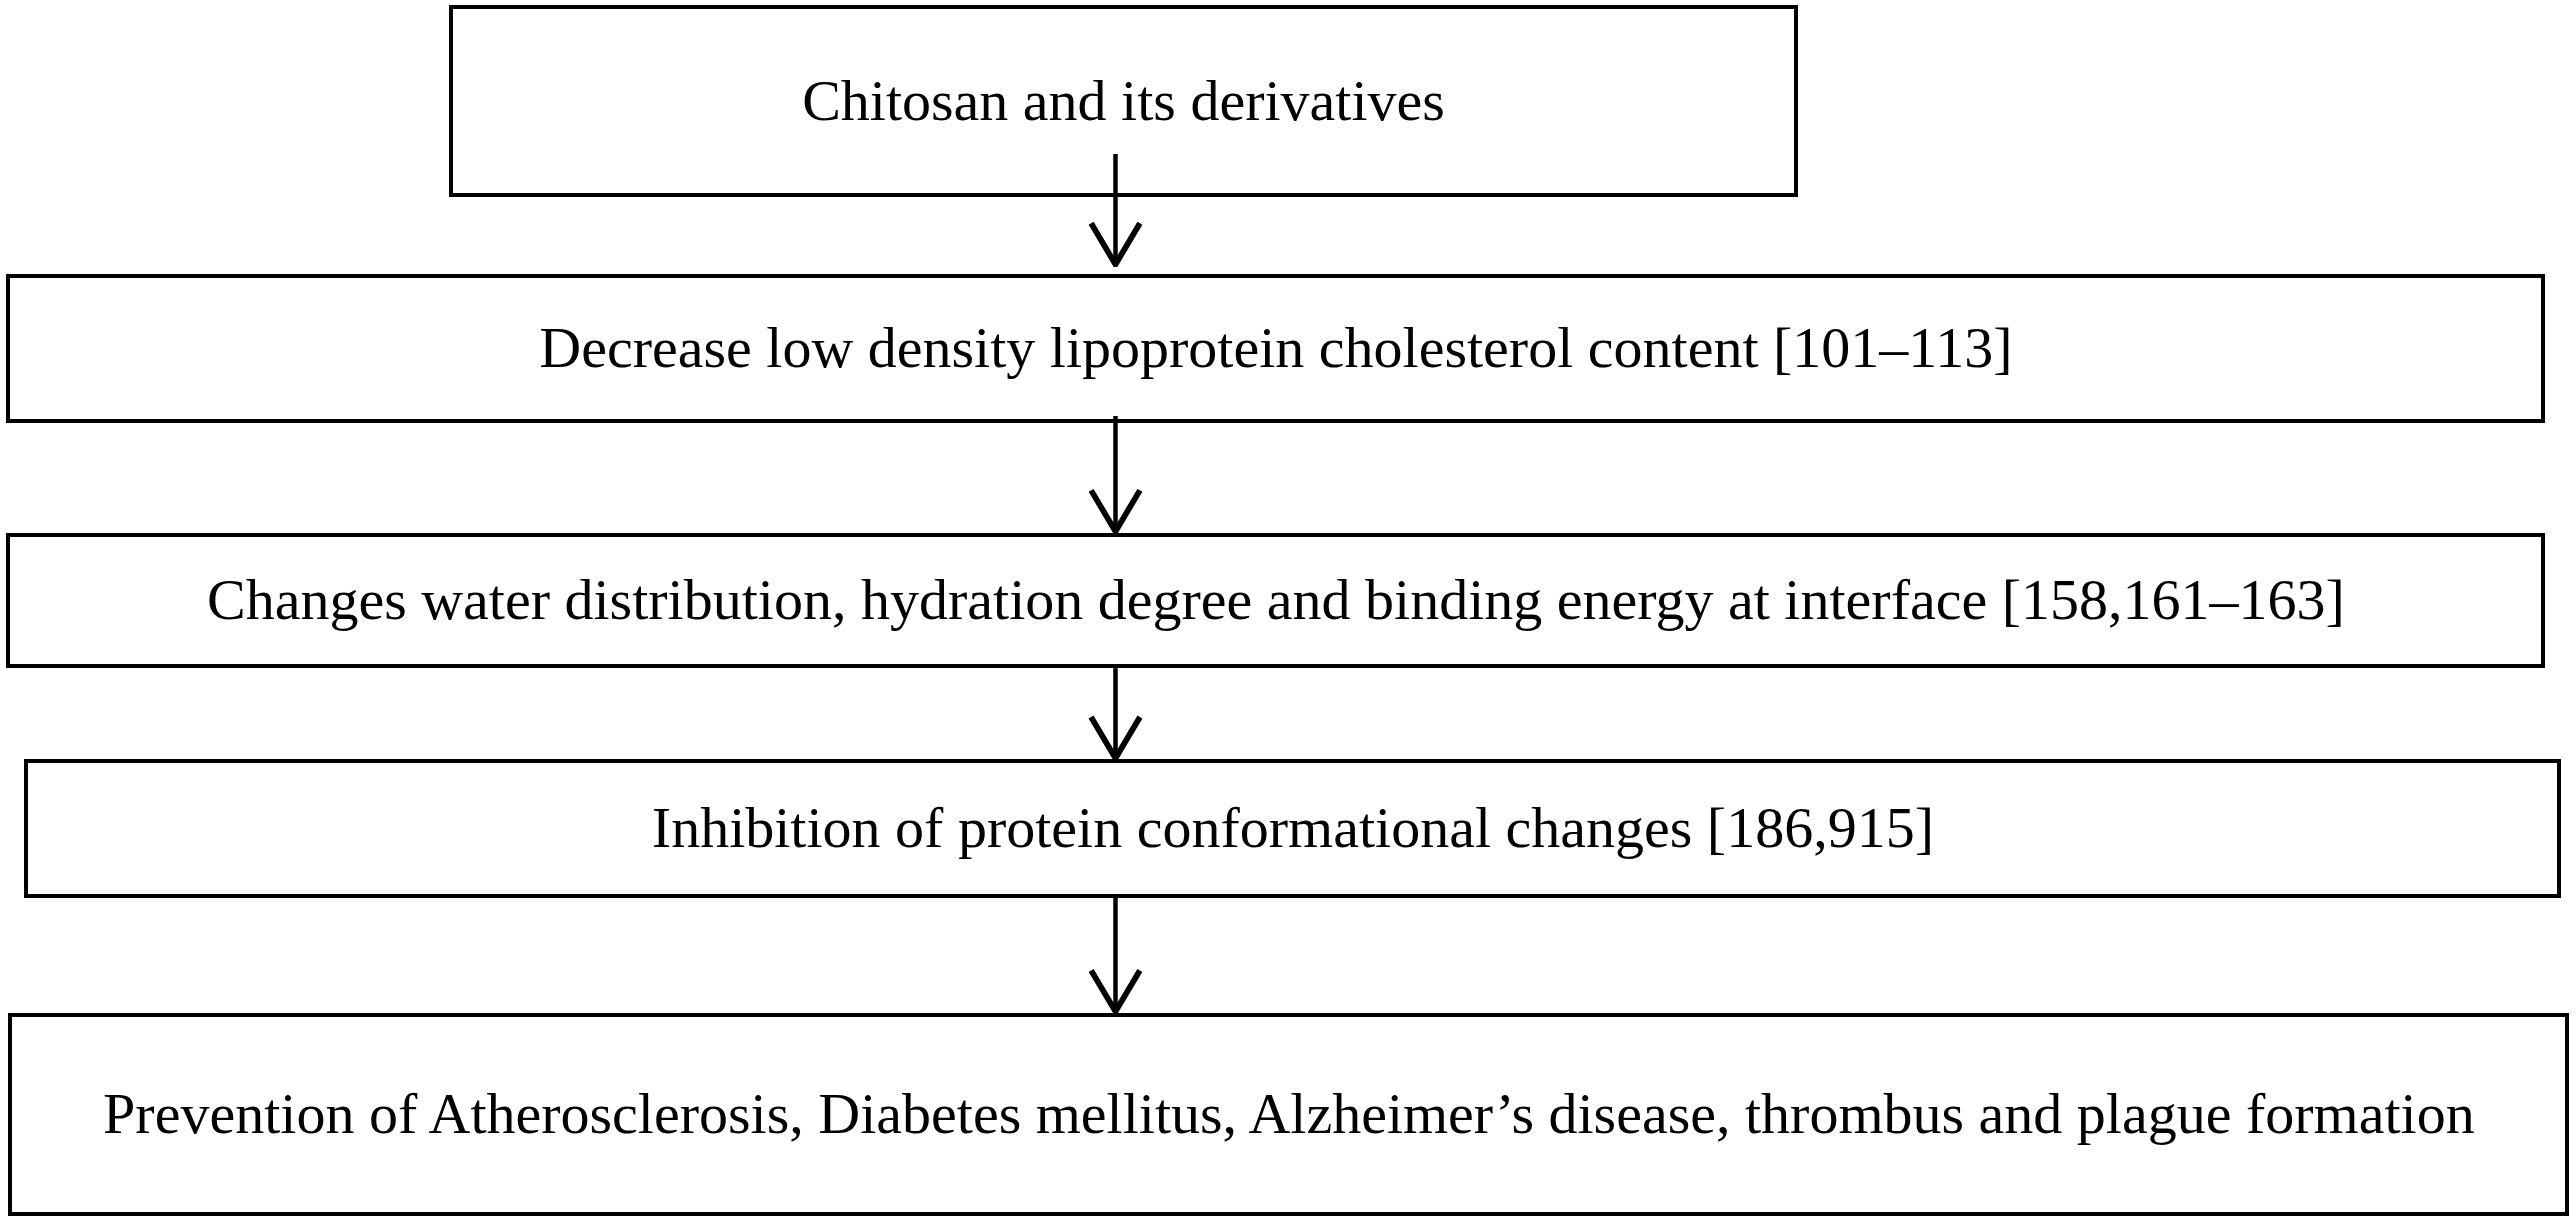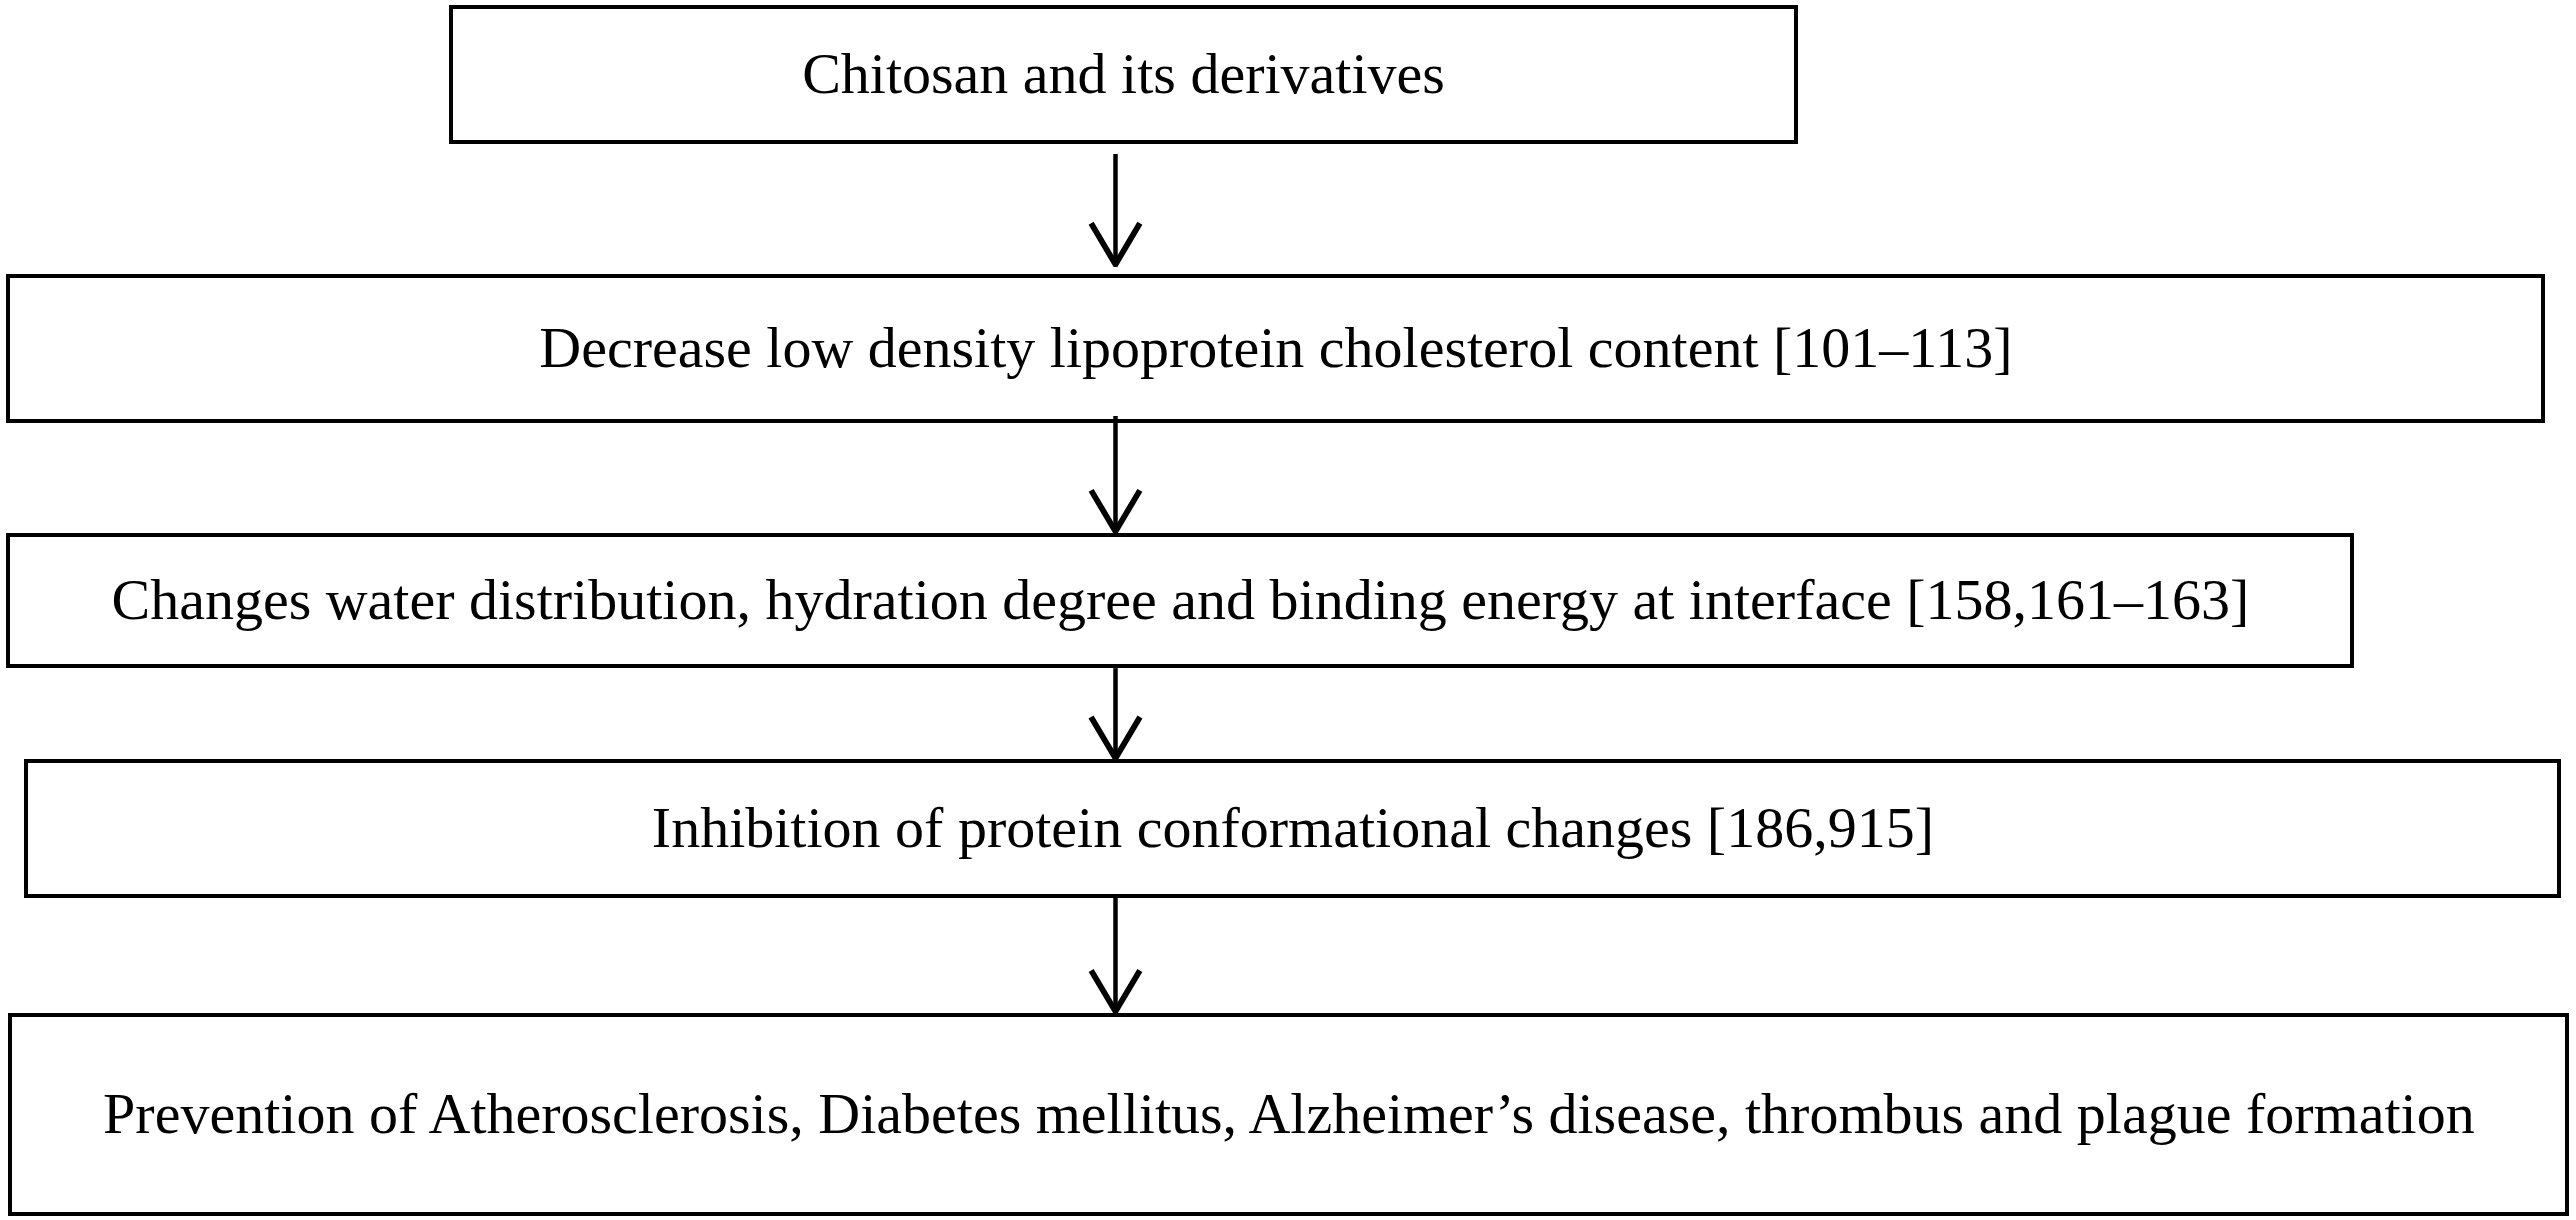--- a/index.html
+++ b/index.html
@@ -24,23 +24,23 @@
     display: flex;
     align-items: center;
     justify-content: center;
     text-align: center;
     font-size: 58px;
     line-height: 1.15;
     padding: 0 13px;
     white-space: nowrap;
   }
   
-  .n1 { left: 449px;  top: 5.1px;    width: 1349px; height: 139px; }
+  .n1 { left: 449px;  top: 5.1px;    width: 1349px; height: 192px; }
   .n2 { left: 6.4px;   top: 274px;  width: 2539px; height: 149px; }
-  .n3 { left: 6.4px;   top: 533px;  width: 2348px; height: 135px; }
+  .n3 { left: 6.4px;   top: 533px;  width: 2539px; height: 135px; }
   .n4 { left: 24.4px;   top: 759px; width: 2537px; height: 139px; }
   .n5 { left: 8.4px;   top: 1013px; width: 2561px; height: 203px; white-space: normal; }
   .edge {
     position: absolute;
     width: 103px;
   }
   .e1 { left: 1064px; top: 154px;  height: 113px; }
   .e2 { left: 1064px; top: 416px;  height: 118px; }
   .e3 { left: 1064px; top: 668px; height: 93px; }
   .e4 { left: 1064px; top: 898px; height: 116px; }

